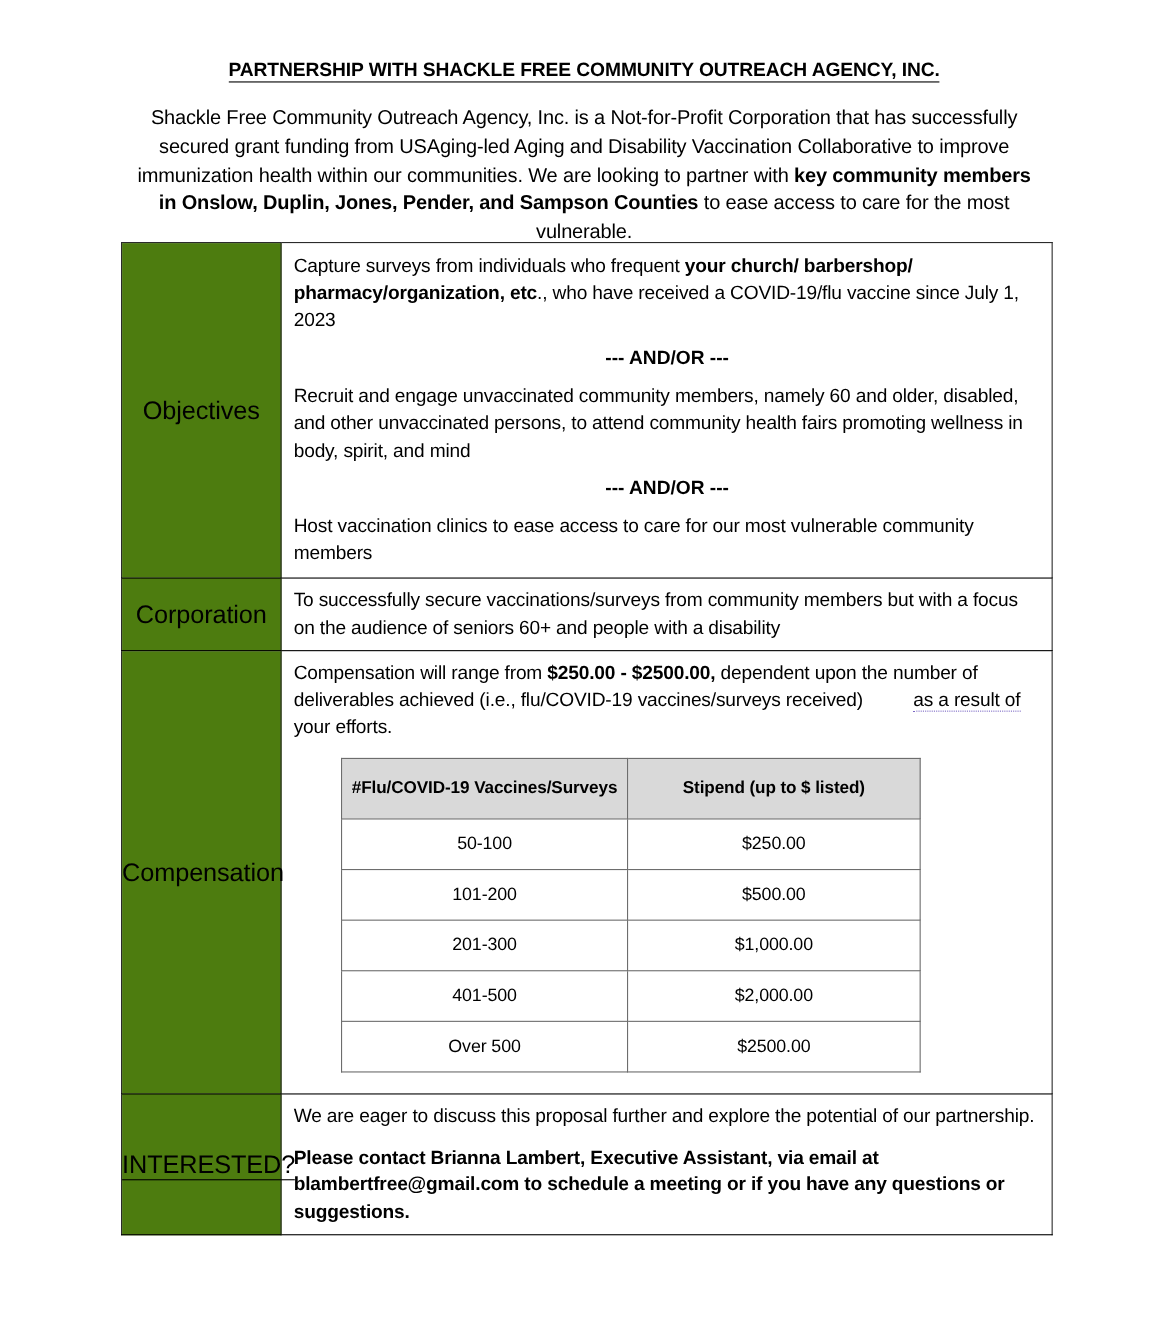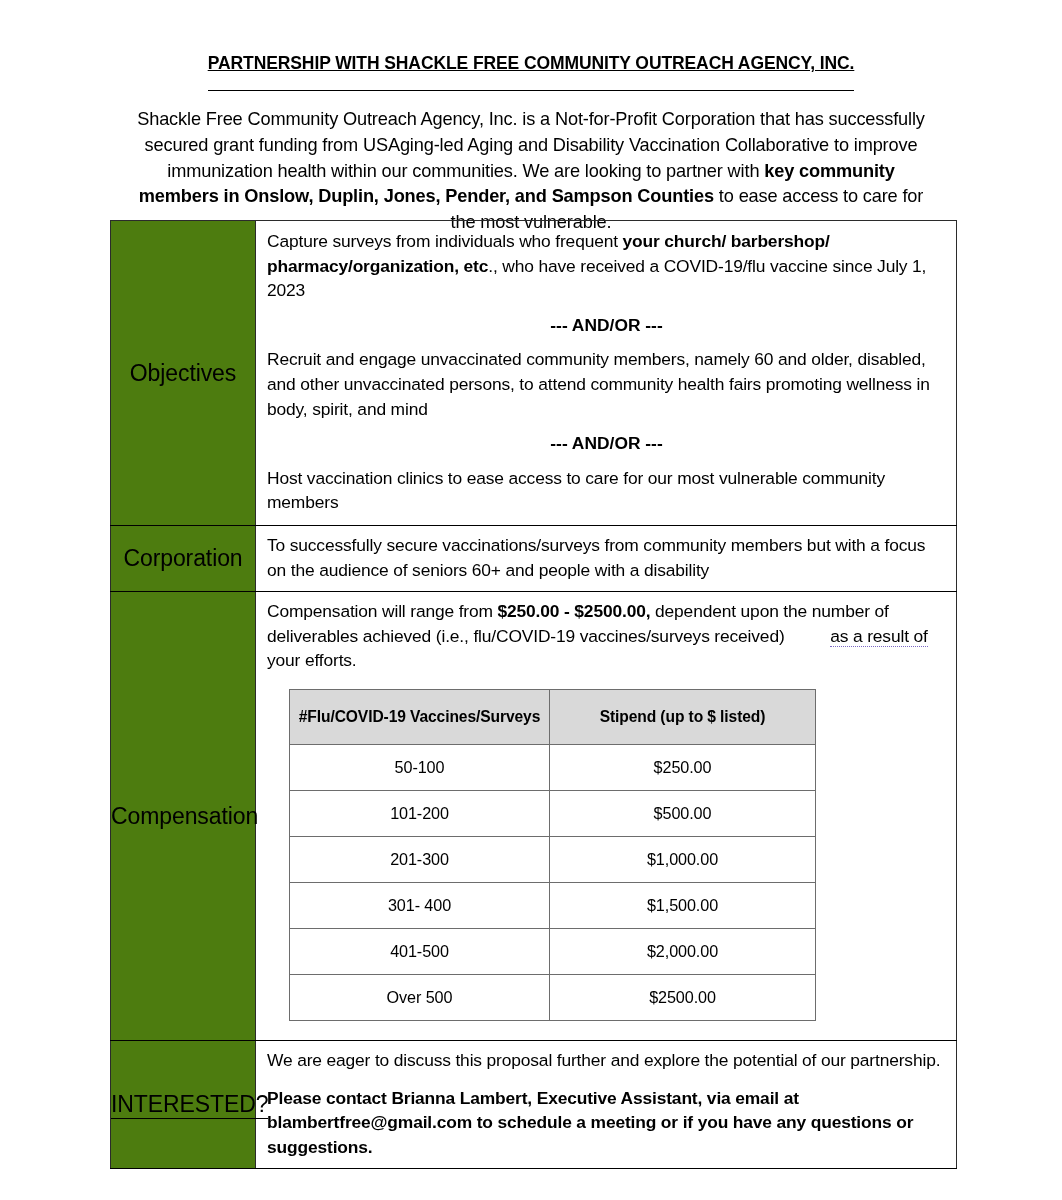--- a/index.html
+++ b/index.html
@@ -27,30 +27,29 @@
   .doc-title {
     text-align: center;
     font-size: 17.5px;
     font-weight: bold;
     letter-spacing: -0.1px;
     margin: 0;
     padding-top: 53px;
   }
   .doc-title span {
     border-bottom: 1.6px solid #000;
-    padding-bottom: 17px;
-    text-decoration: underline;
+    padding-bottom: 1px;
   }
 
   
   .intro {
     text-align: center;
     font-size: 18.2px;
     line-height: 25.8px;
-    margin: 12px;
+    margin: 0;
     padding: 21px 118px 0 118px;
     letter-spacing: -0.15px;
   }
   .intro b { font-weight: bold; }
 
   
   .main-table {
     position: absolute;
     left: 110px;
     top: 220px;
@@ -109,21 +108,21 @@
     padding-bottom: 0px;
     margin-left: 41px;
   }
 
   
   .stipend-wrap {
     padding: 16px 0 10px 0;
   }
   .stipend-table {
     width: 526px;
-    margin-left: 22px;
+    margin-left: 43px;
     border-collapse: collapse;
     table-layout: fixed;
     font-size: 15.6px;
   }
   .stipend-table td, .stipend-table th {
     border: 1.2px solid #6d6d6d;
     text-align: center;
     padding: 0;
     letter-spacing: -0.1px;
   }
@@ -204,24 +203,20 @@
                 </tr>
                 <tr>
                   <td>101-200</td>
                   <td>$500.00</td>
                 </tr>
                 <tr>
                   <td>201-300</td>
                   <td>$1,000.00</td>
                 </tr>
                 <tr>
-                  <td>301- 400</td>
-                  <td>$1,500.00</td>
-                </tr>
-                <tr>
                   <td>401-500</td>
                   <td>$2,000.00</td>
                 </tr>
                 <tr>
                   <td>Over 500</td>
                   <td>$2500.00</td>
                 </tr>
               </tbody>
             </table>
           </div>

